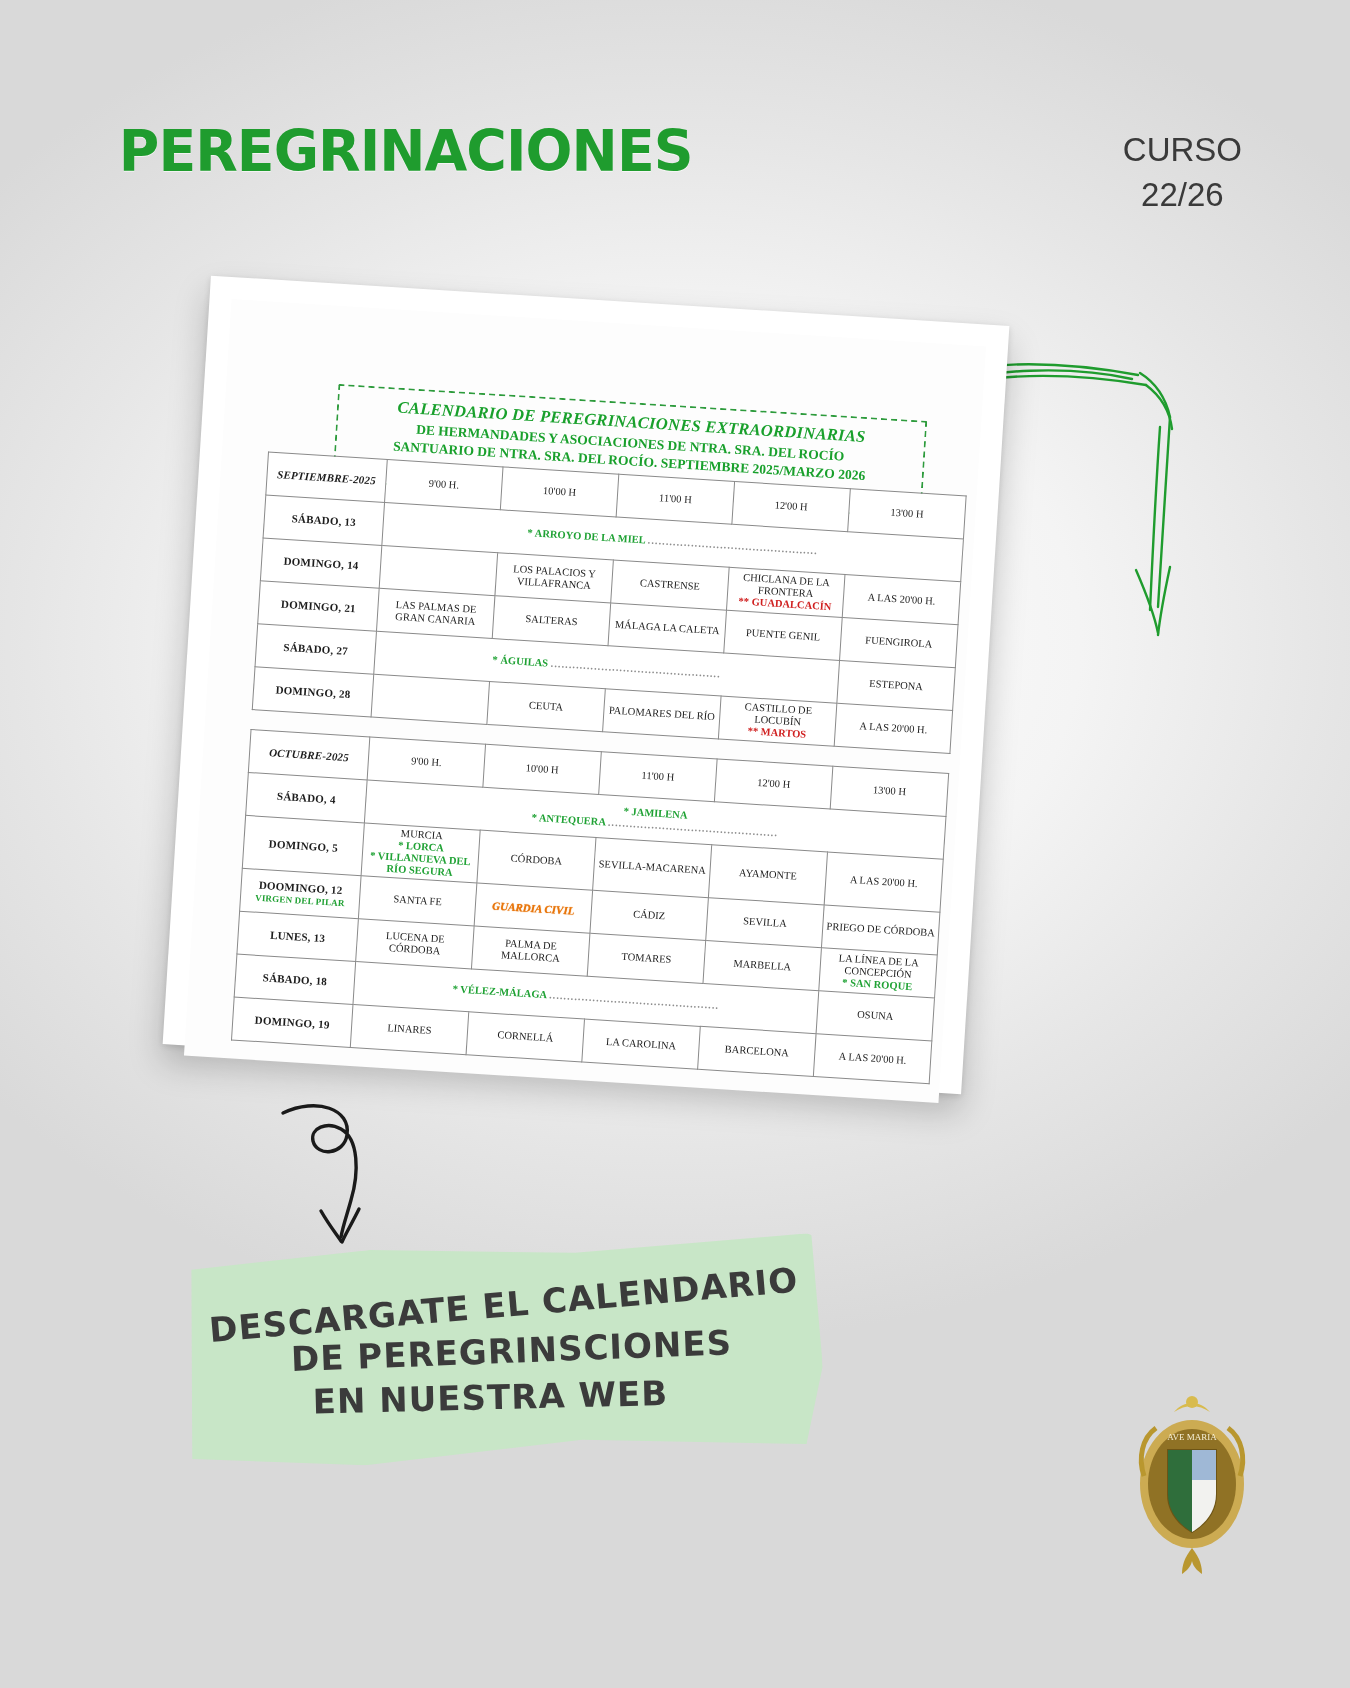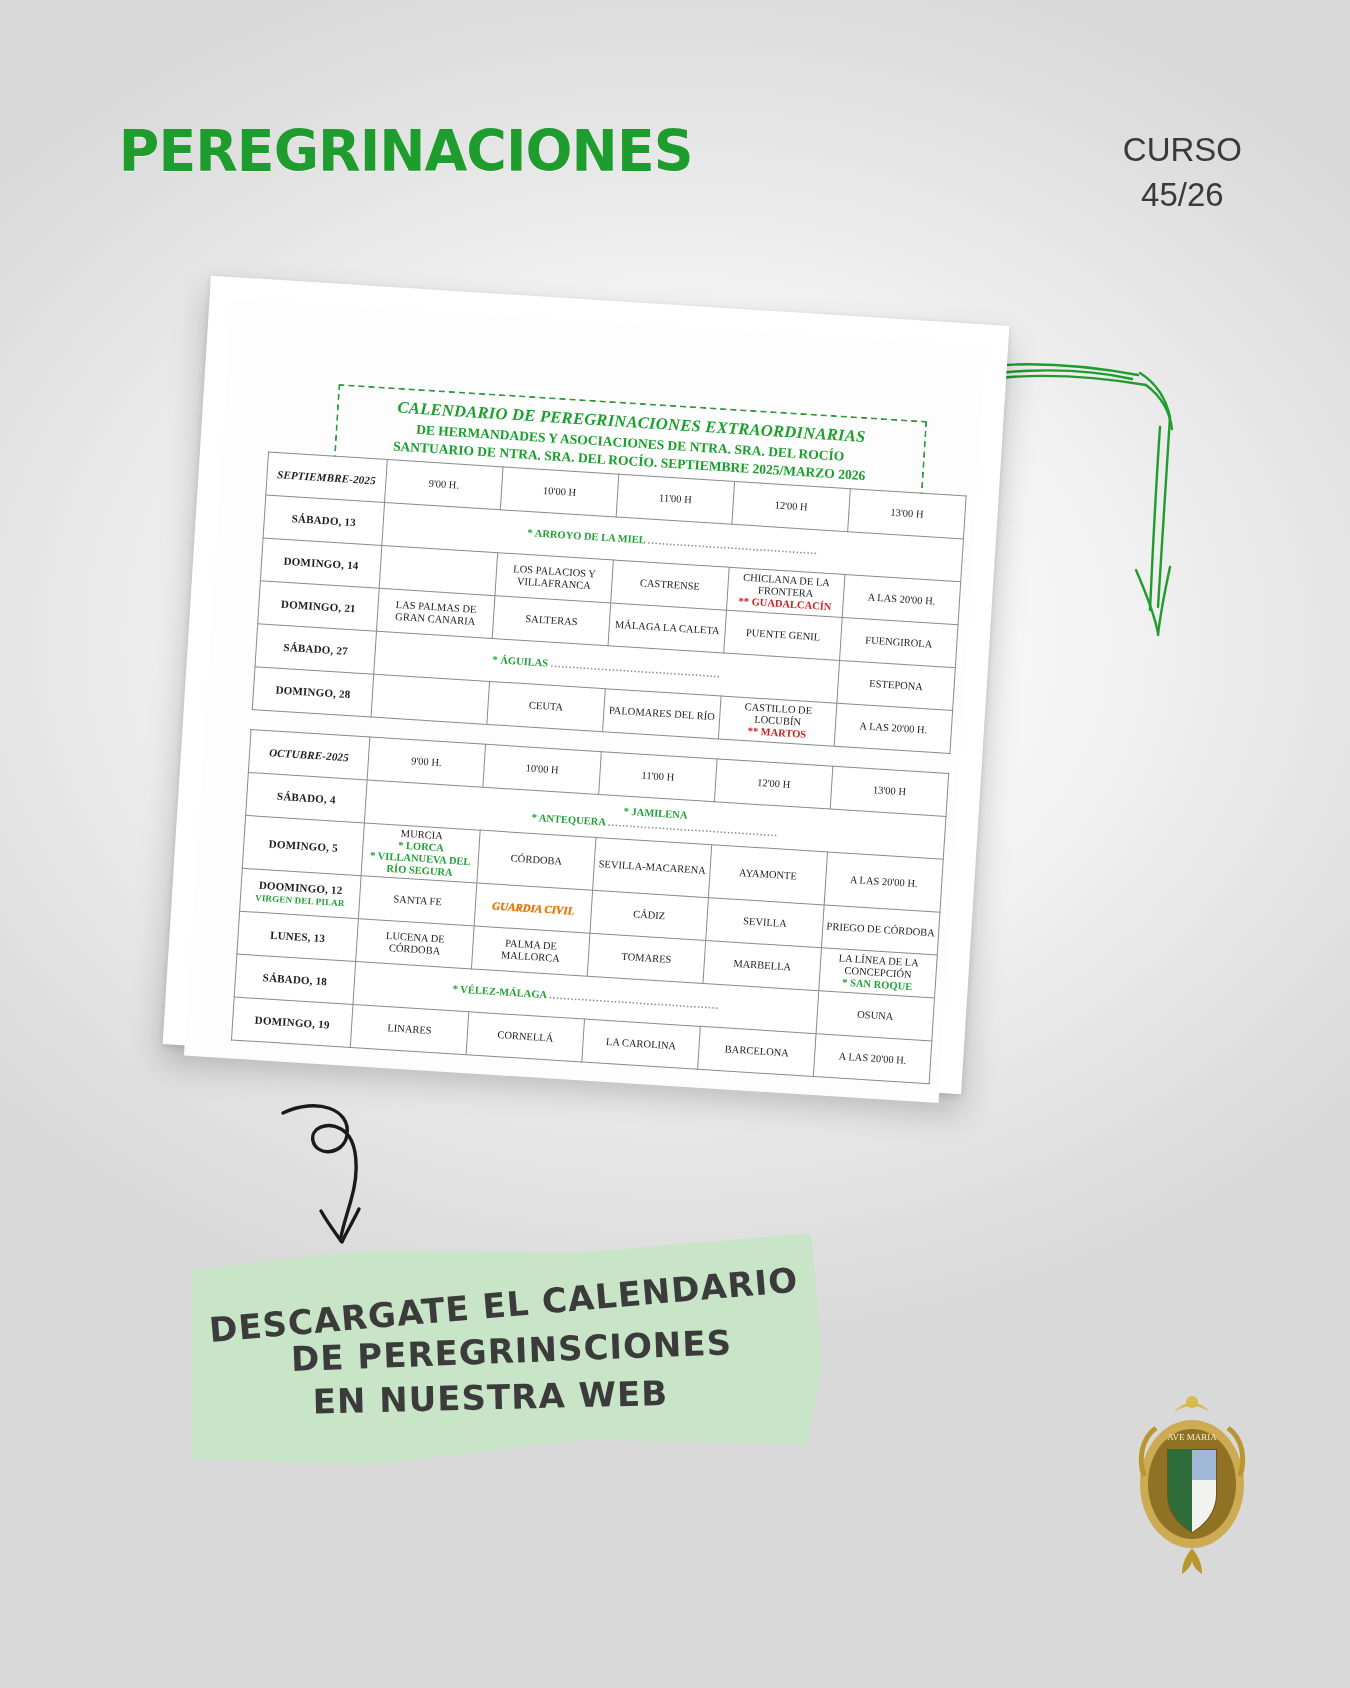--- a/index.html
+++ b/index.html
@@ -109,21 +109,21 @@
 
   
   .crest{position:absolute;right:78px;bottom:110px;width:160px;height:190px;}
 </style>
 </head>
 <body>
 
 <div class="title">PEREGRINACIONES</div>
 <div class="curso">
   <div>CURSO</div>
-  <div>45/26</div>
+  <div>22/26</div>
 </div>
 
 <svg class="scribble" viewBox="0 0 330 330">
   <g fill="none" stroke="#1f9c2e" stroke-width="2.4" stroke-linecap="round">
     <path d="M10 40 C80 6 170 2 268 20"></path>
     <path d="M16 52 C90 18 180 14 276 30"></path>
     <path d="M270 18 C286 28 296 44 300 62"></path>
     <path d="M276 30 C292 42 300 58 302 74"></path>
     <path d="M300 62 C296 120 292 185 288 252"></path>
     <path d="M290 72 C286 130 283 190 280 255"></path>

